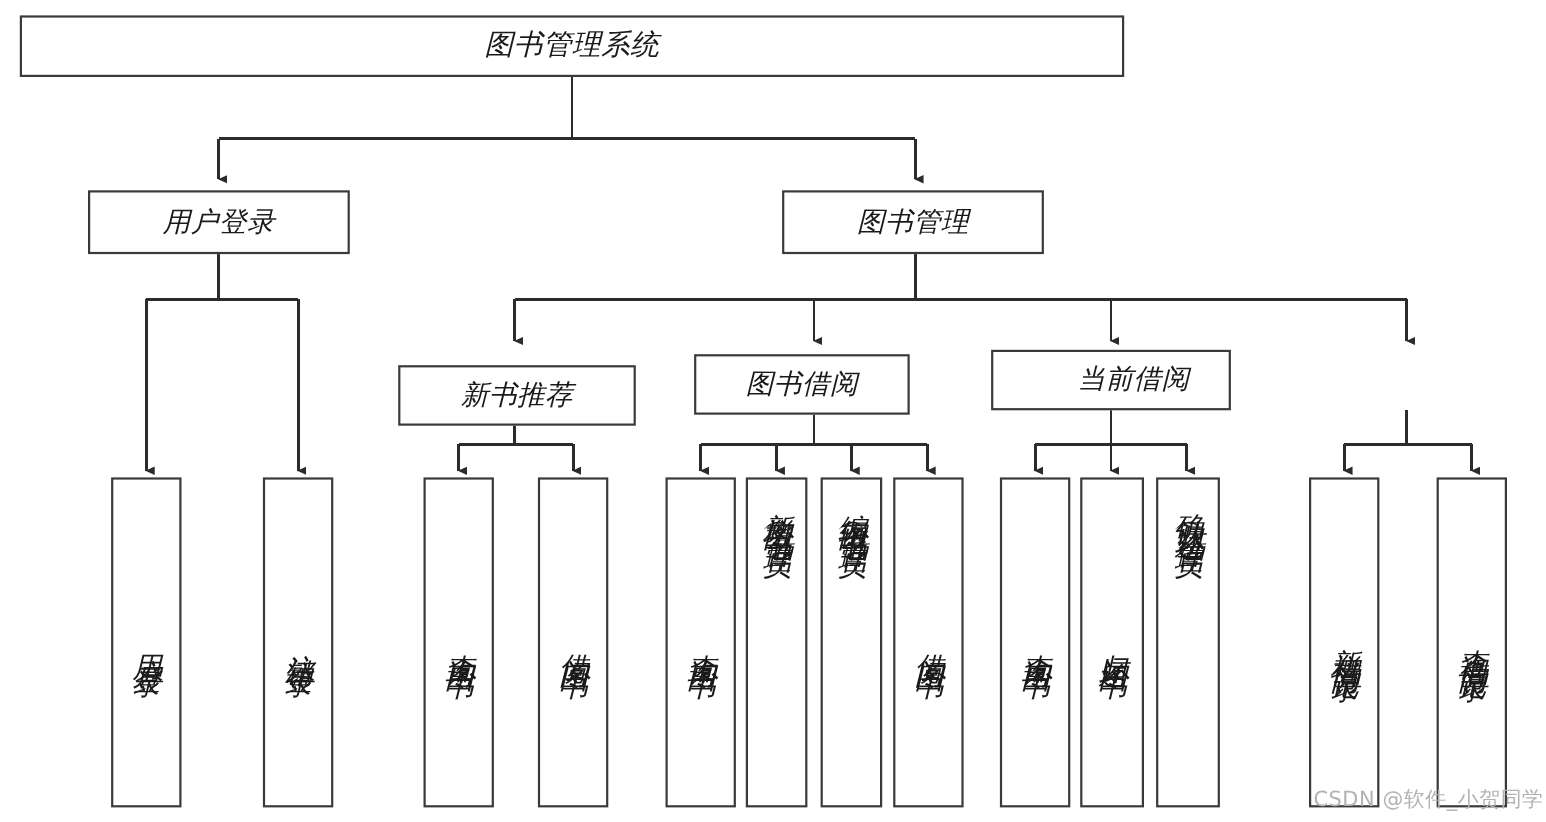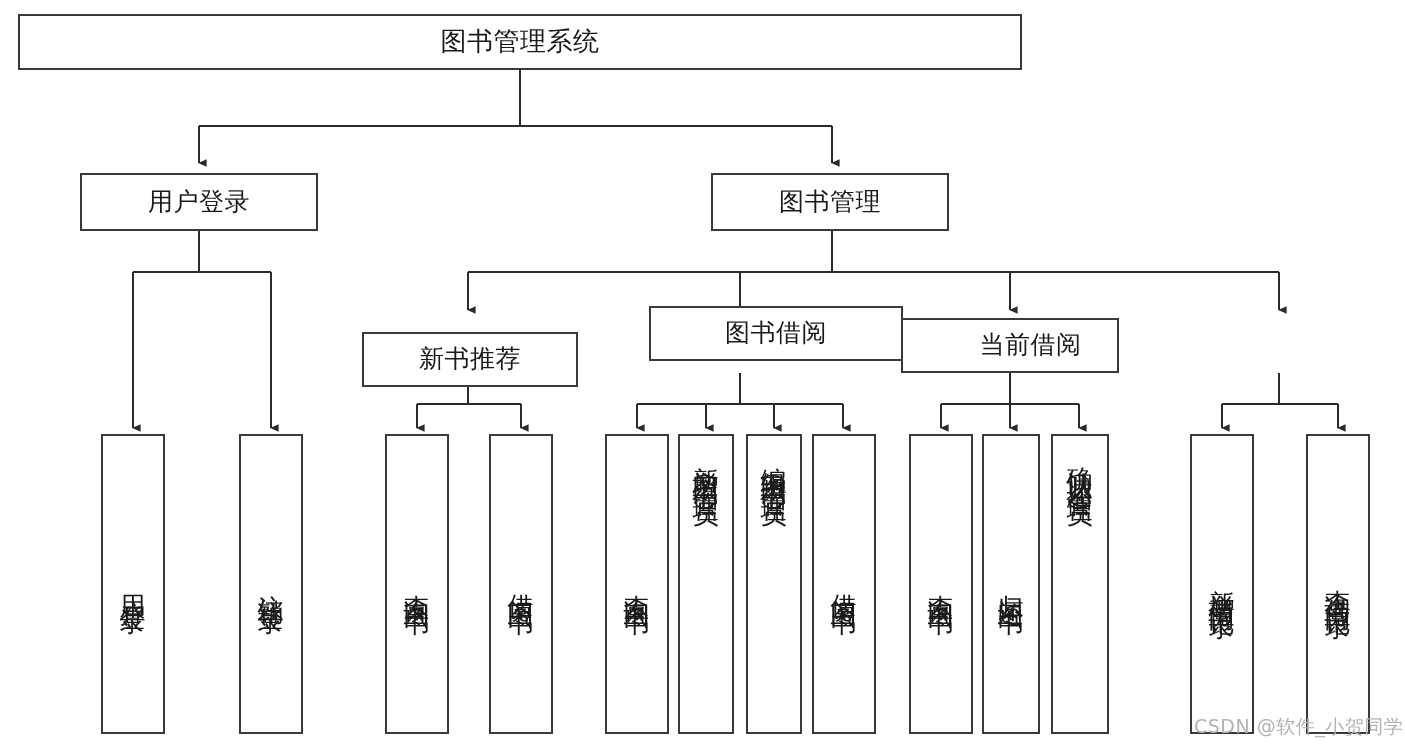--- a/index.html
+++ b/index.html
@@ -35,20 +35,21 @@
     display: flex;
     align-items: center;
     justify-content: center;
     color: #1a1a1a;
   }
   .node .label {
     display: block;
     text-align: right;
     line-height: 1.05;
     letter-spacing: 0.5px;
+    font-style: italic;
   }
   
   .node.horiz .label {
     font-size: 25px;
     white-space: nowrap;
   }
   .node.root .label {
     font-size: 26px;
   }
   
@@ -143,21 +144,21 @@
   </div>
 
   <div class="node horiz" style="left:711px; top:173px; width:238px; height:58px;">
     <span class="label">图书管理</span>
   </div>
 
   <div class="node horiz" style="left:362px; top:332px; width:216px; height:55px;">
     <span class="label">新书推荐</span>
   </div>
 
-  <div class="node horiz" style="left:631px; top:306px; width:254px; height:55px;margin-left:18px;">
+  <div class="node horiz" style="left:631px; top:322px; width:196px; height:55px;">
     <span class="label">图书借阅</span>
   </div>
 
   <div class="node horiz" style="left:901px; top:318px; width:218px; height:55px;padding-left:41px;">
     <span class="label">当前借阅</span>
   </div>
 
 
   <div class="node vert centered" style="left:101px; top:434px; width:64px; height:300px;">
     <span class="label">用户登录</span>

